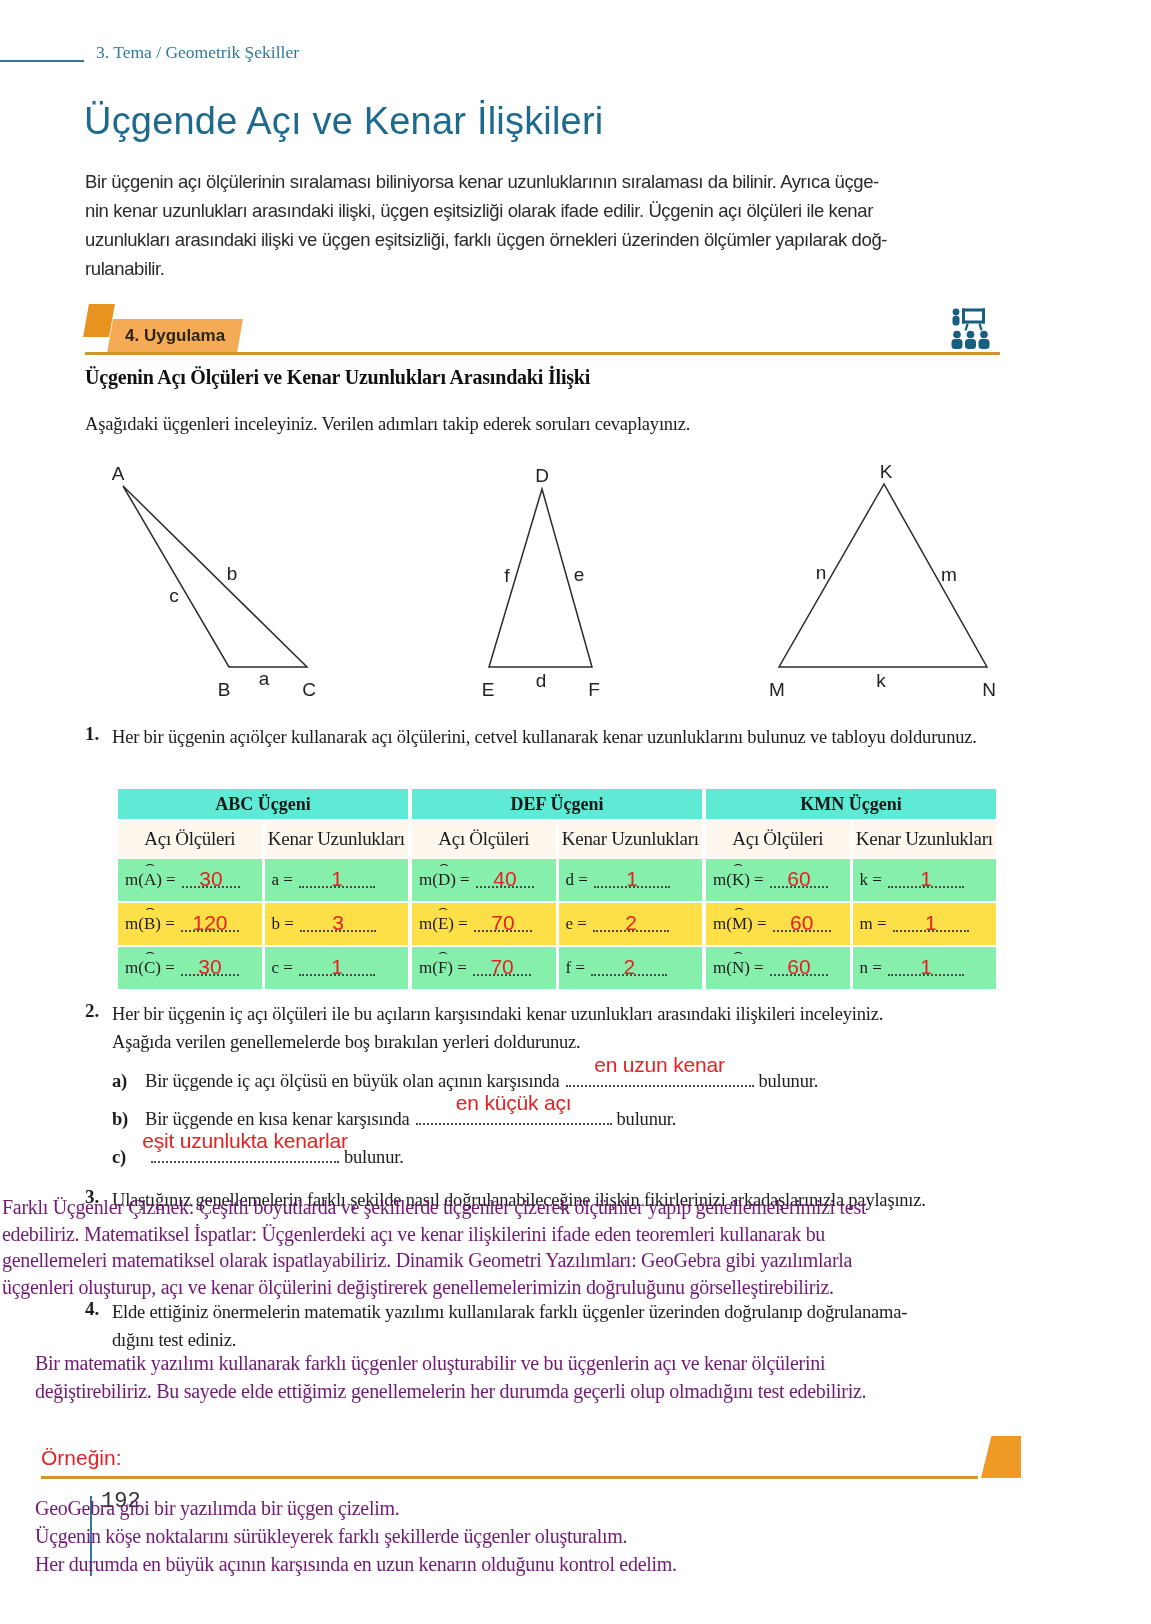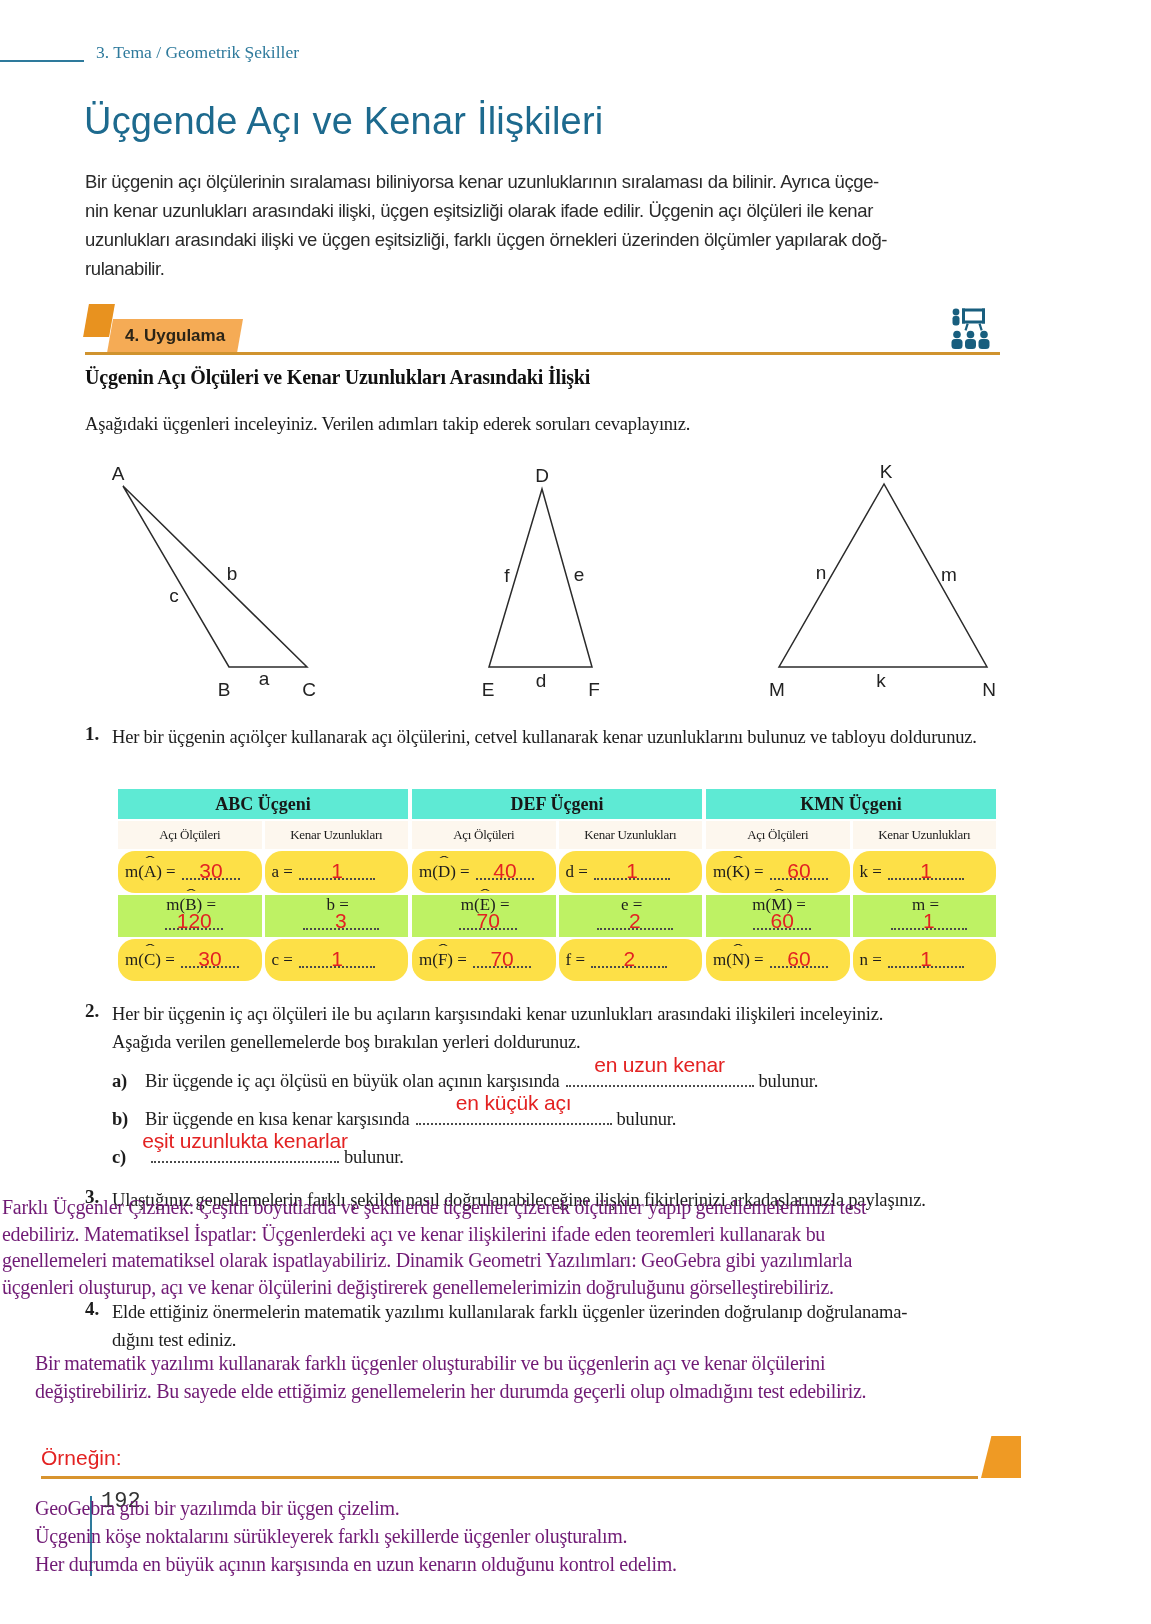--- a/index.html
+++ b/index.html
@@ -30,25 +30,25 @@
   .qnum{font-weight:bold;font-size:19px;width:27px;flex:none;}
   .qtext{font-size:18.5px;line-height:28px;letter-spacing:-0.2px;color:#1c1c1c;}
   .qtext.wrap{width:905px;}
   .qtext.lines div{white-space:nowrap;}
 
   
   .mtable{position:absolute;left:118px;top:789px;display:flex;gap:4px;}
   .tgroup{width:290px;}
   .thead{height:30px;background:#5eead4;display:flex;align-items:center;justify-content:center;font-weight:bold;font-size:18px;color:#171717;}
   .tsub,.trow{display:flex;gap:3px;margin-top:2px;}
-  .tsubcell{flex:1;height:28px;background:#fdf7ee;display:flex;align-items:center;justify-content:center;font-size:13px;letter-spacing:-0.3px;}
+  .tsubcell{flex:1;height:36px;background:#fdf7ee;display:flex;align-items:center;justify-content:center;font-size:19px;letter-spacing:-0.3px;}
   .trow{height:42px;}
   .tcell{flex:1;display:flex;align-items:center;padding-left:7px;box-sizing:border-box;}
-  .r-odd .tcell{background:#fde047;border-radius:17px;}
-  .r-even .tcell{background:#bef264;flex-direction:column;}
+  .r-odd .tcell{background:#86efac;}
+  .r-even .tcell{background:#fde047;}
   .m{font-size:17px;white-space:pre;}
   .hat{position:relative;display:inline-block;}
   .hat::after{content:"ˆ";position:absolute;left:50%;top:-0.62em;transform:translateX(-50%) scale(1.7,0.9);font-size:0.95em;}
   .blank{position:relative;display:inline-block;border-bottom:2px dotted #4a4a4a;height:13px;margin-left:2px;}
   .blank-angle{width:58px;}
   .blank-side{width:76px;}
   .red-val{position:absolute;left:50%;bottom:-3px;transform:translateX(-50%);font-size:21px;line-height:1;color:#e32222;white-space:nowrap;}
 
   
   .fill-item{position:absolute;left:112px;display:flex;align-items:baseline;font-size:18.5px;letter-spacing:-0.2px;}

